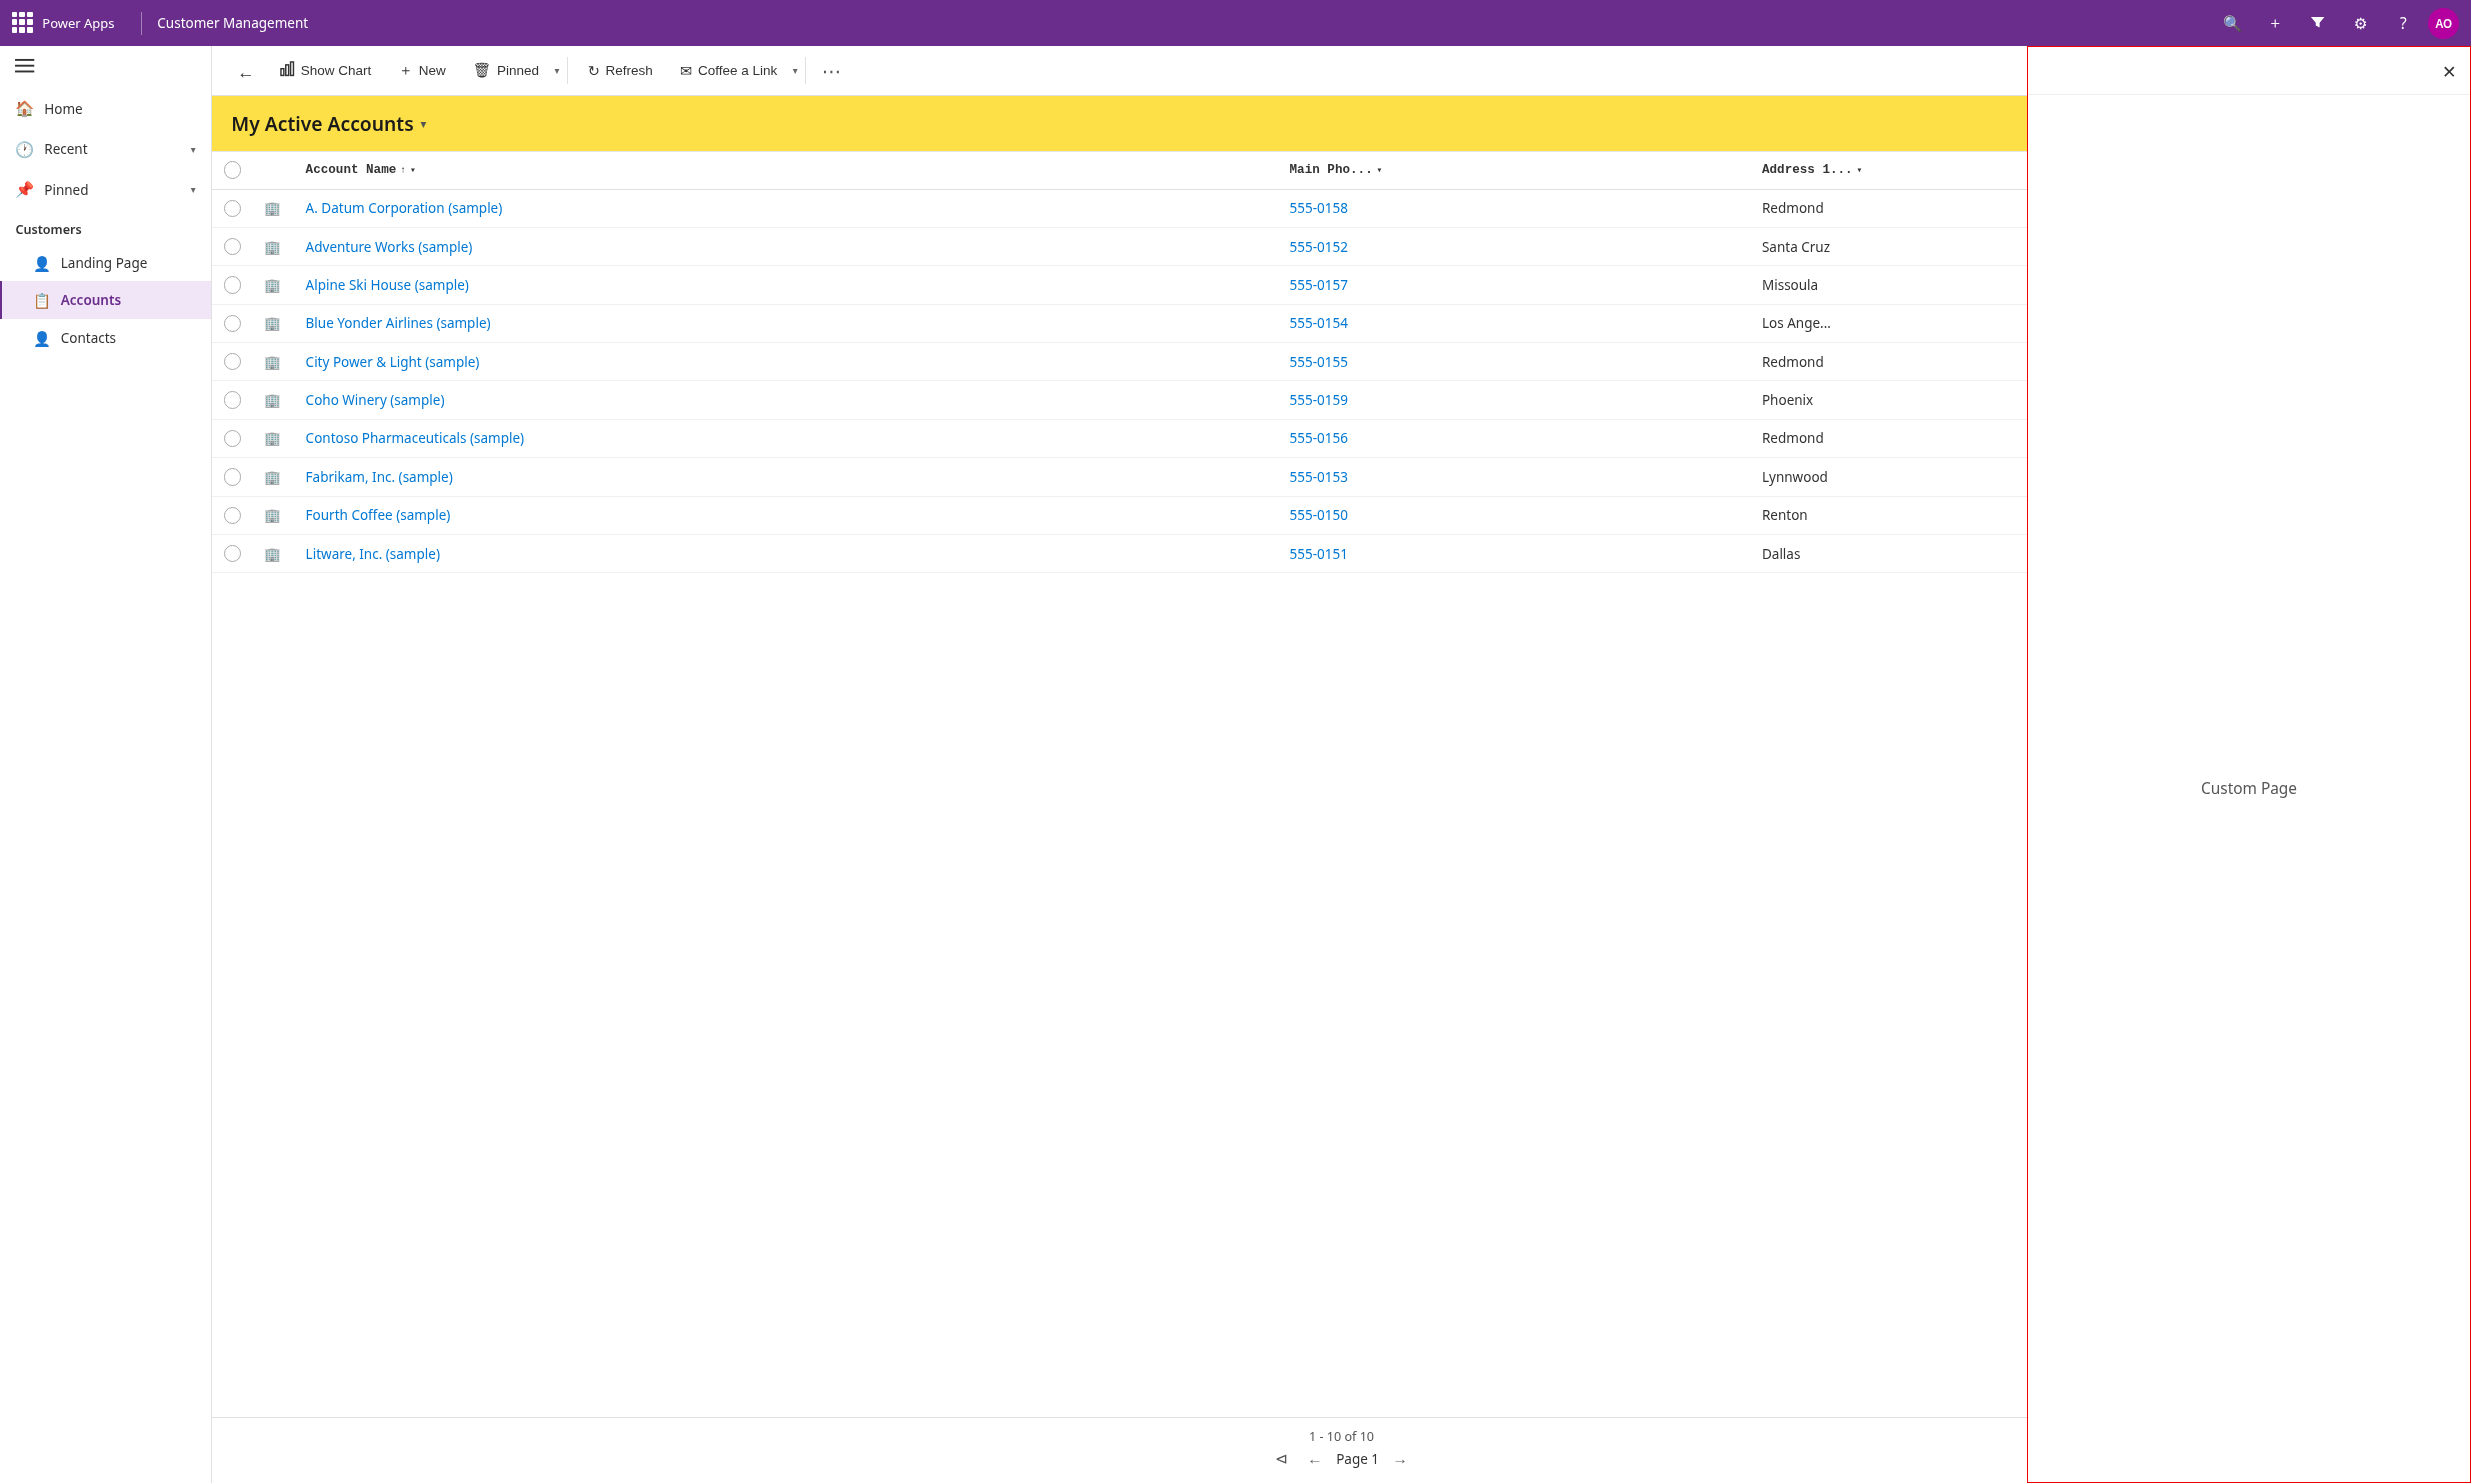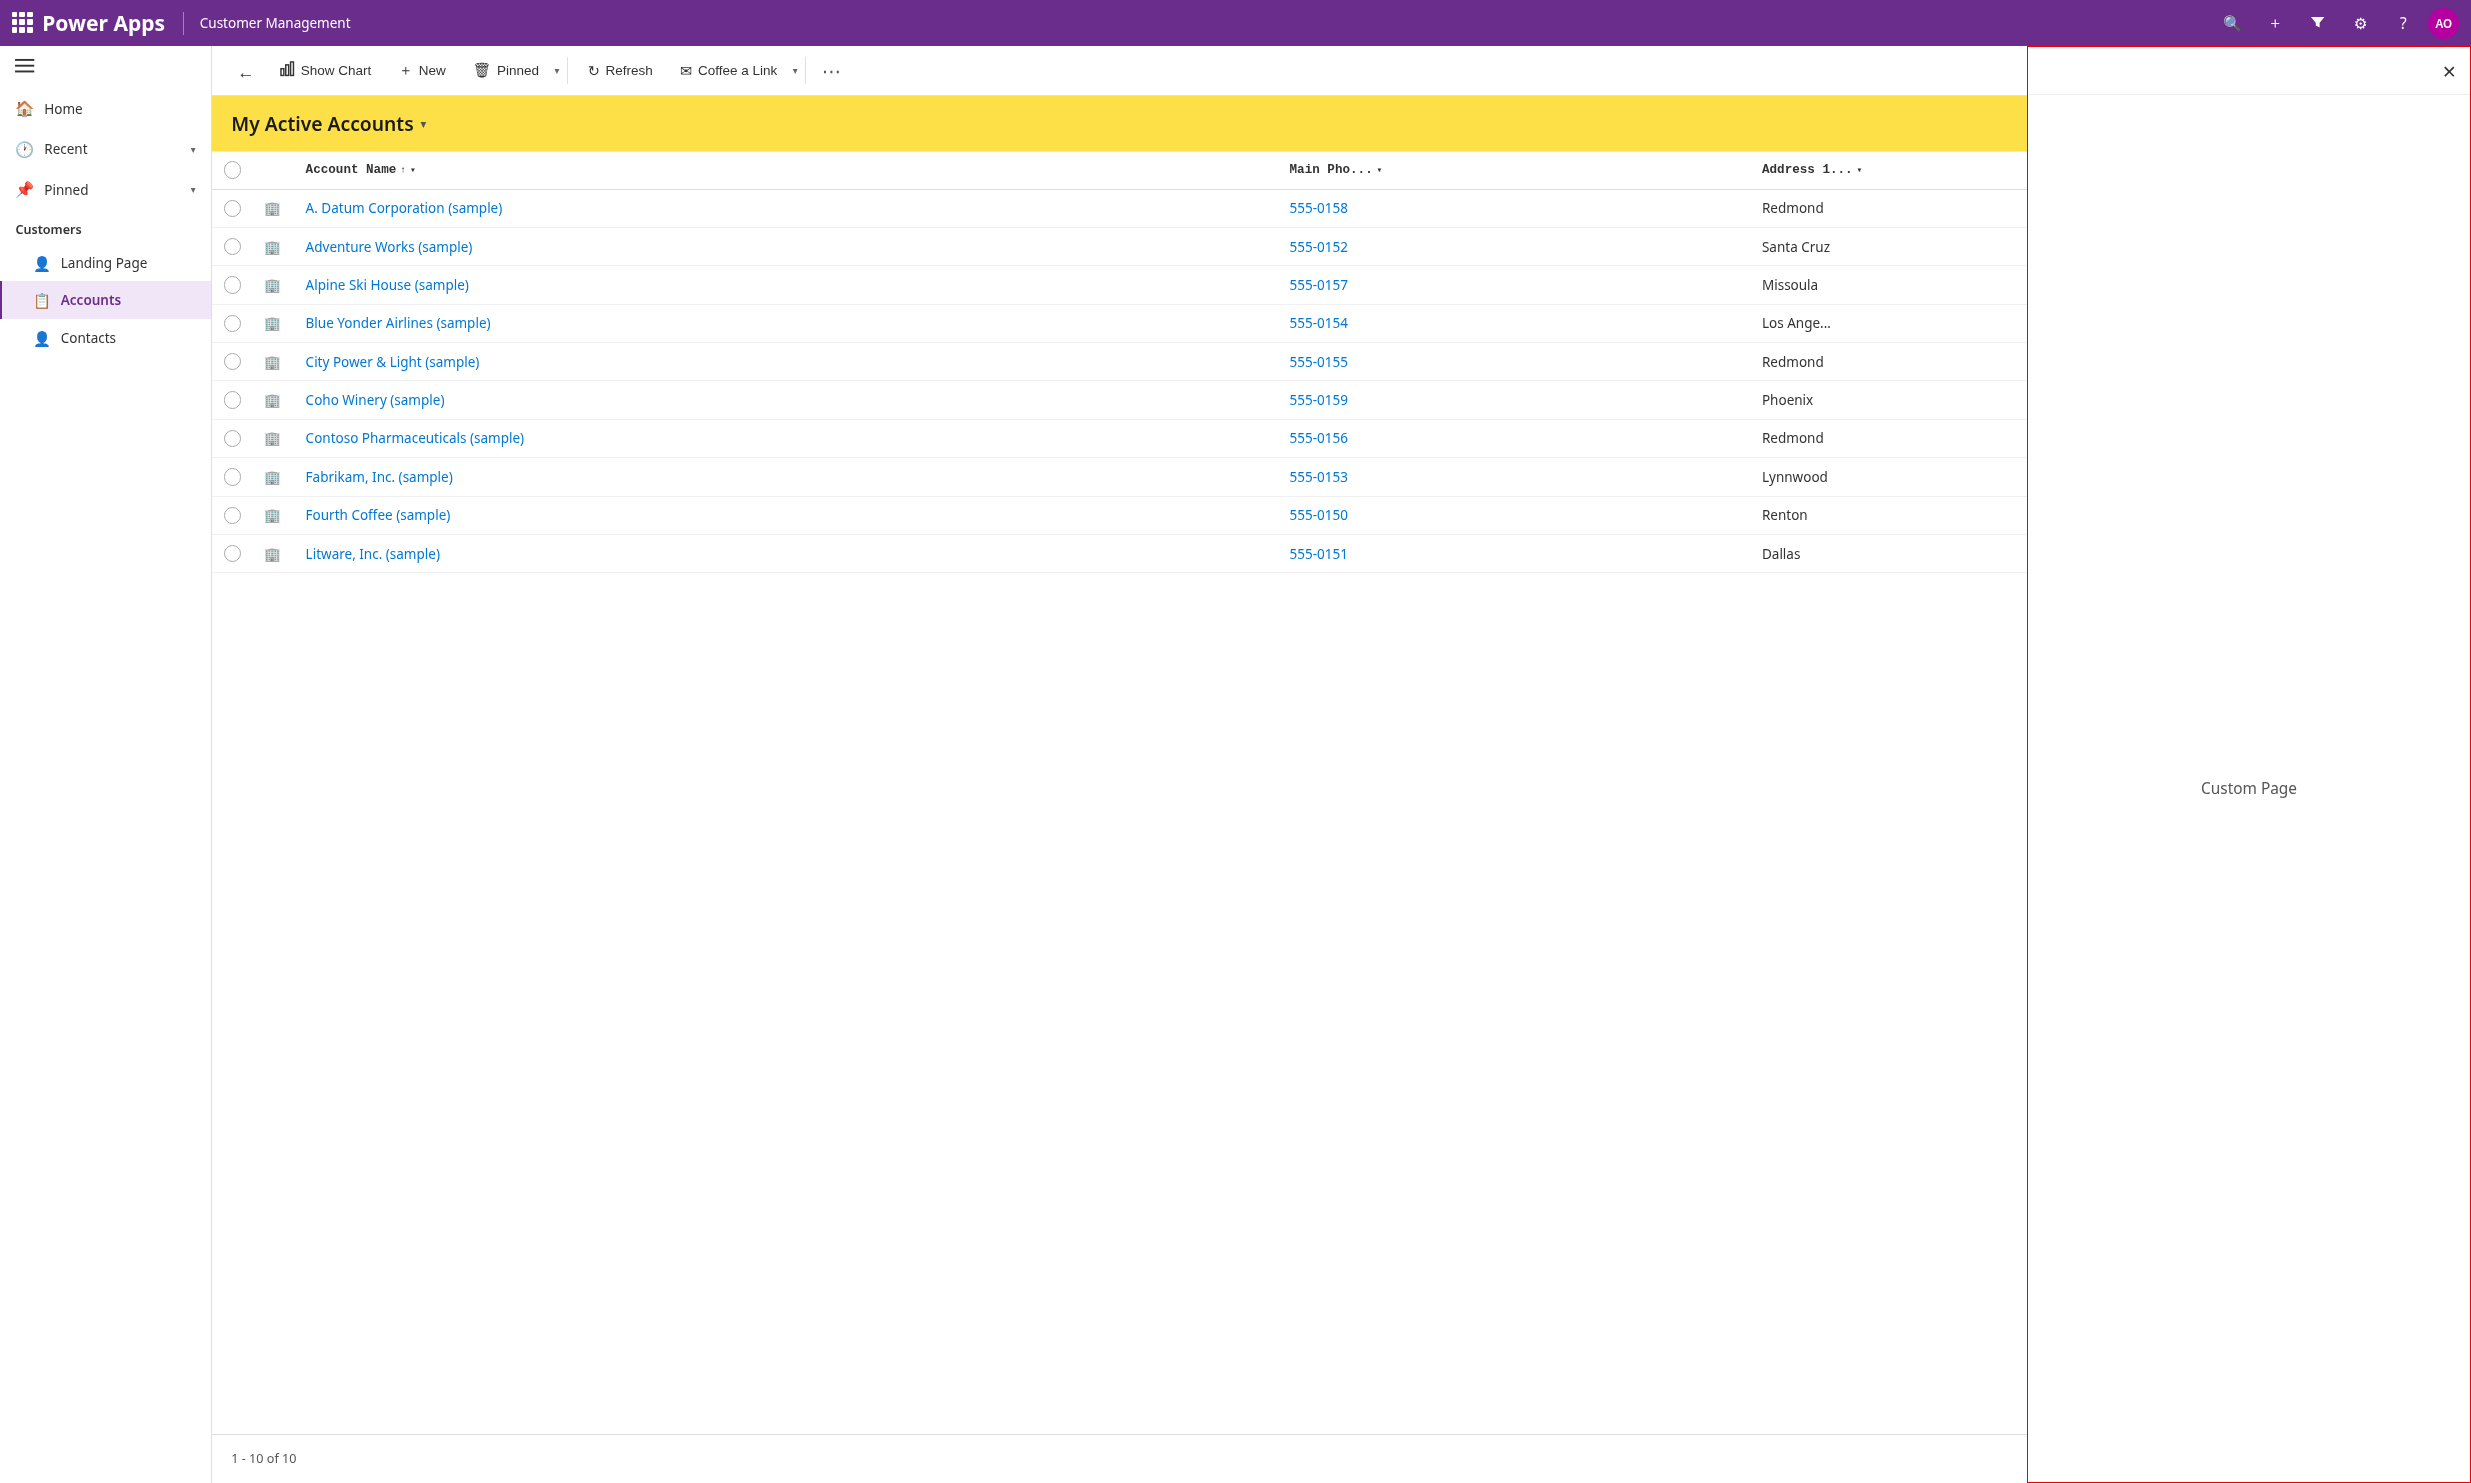--- a/index.html
+++ b/index.html
@@ -13,21 +13,21 @@
       align-items: center;
       padding: 0 11.6px;
       color: white;
       gap: 7.7px;
     }
     .top-nav-grid-icon {
       width: 23px; height: 23px; cursor: pointer;
       display: grid; grid-template-columns: repeat(3,5.8px); grid-template-rows: repeat(3,5.8px); gap: 1.9px;
     }
     .top-nav-grid-icon span { background: white; border-radius: 1px; }
-    .top-nav-brand { font-size: 21px; font-weight: 700; margin-right: 3px; }
+    .top-nav-brand { font-size: 13px; font-weight: 400; margin-right: 11px; }
     .top-nav-divider { width: 1px; height: 23px; background: rgba(255,255,255,0.4); margin: 0 7.7px; }
     .top-nav-app-name { font-size: 13.5px; color: white; }
     .top-nav-spacer { flex: 1; }
     .top-nav-icon-btn {
       width: 35px; height: 35px; display: flex; align-items: center; justify-content: center;
       color: white; cursor: pointer; border-radius: 2.9px; font-size: 15.4px;
     }
     .avatar-btn {
       width: 31px; height: 31px; border-radius: 50%; background: #b4009e;
       display: flex; align-items: center; justify-content: center;
@@ -122,21 +122,21 @@
     .row-link { color: #0078d4; cursor: pointer; text-decoration: none; }
     .phone-link { color: #0078d4; cursor: pointer; }
     .truncate { max-width: 116px; overflow: hidden; text-overflow: ellipsis; white-space: nowrap; }
     .row-selector { width: 17.4px; height: 17.4px; border: 1px solid #aaa; border-radius: 50%; cursor: pointer; }
     .row-entity-icon { color: #666; font-size: 13.5px; }
 
     
     .table-footer {
       background: white; border-top: 1px solid #e0e0e0; padding: 9.7px 19.3px;
       display: flex; align-items: center; justify-content: space-between;
-      font-size: 12.6px; color: #555;
+      font-size: 12.6px; color: #555; flex-direction: column;
     }
     .pagination { display: flex; align-items: center; gap: 7.7px; }
     .page-btn { cursor: pointer; font-size: 15.4px; color: #555; padding: 3.9px 5.8px; border-radius: 2.9px; }
     .page-label { font-size: 13.5px; color: #333; }
 
     
     .custom-page-panel {
       position: absolute; top: 0; right: 0; bottom: 0;
       width: 444px; background: white;
       border: 1.9px solid #e00;

